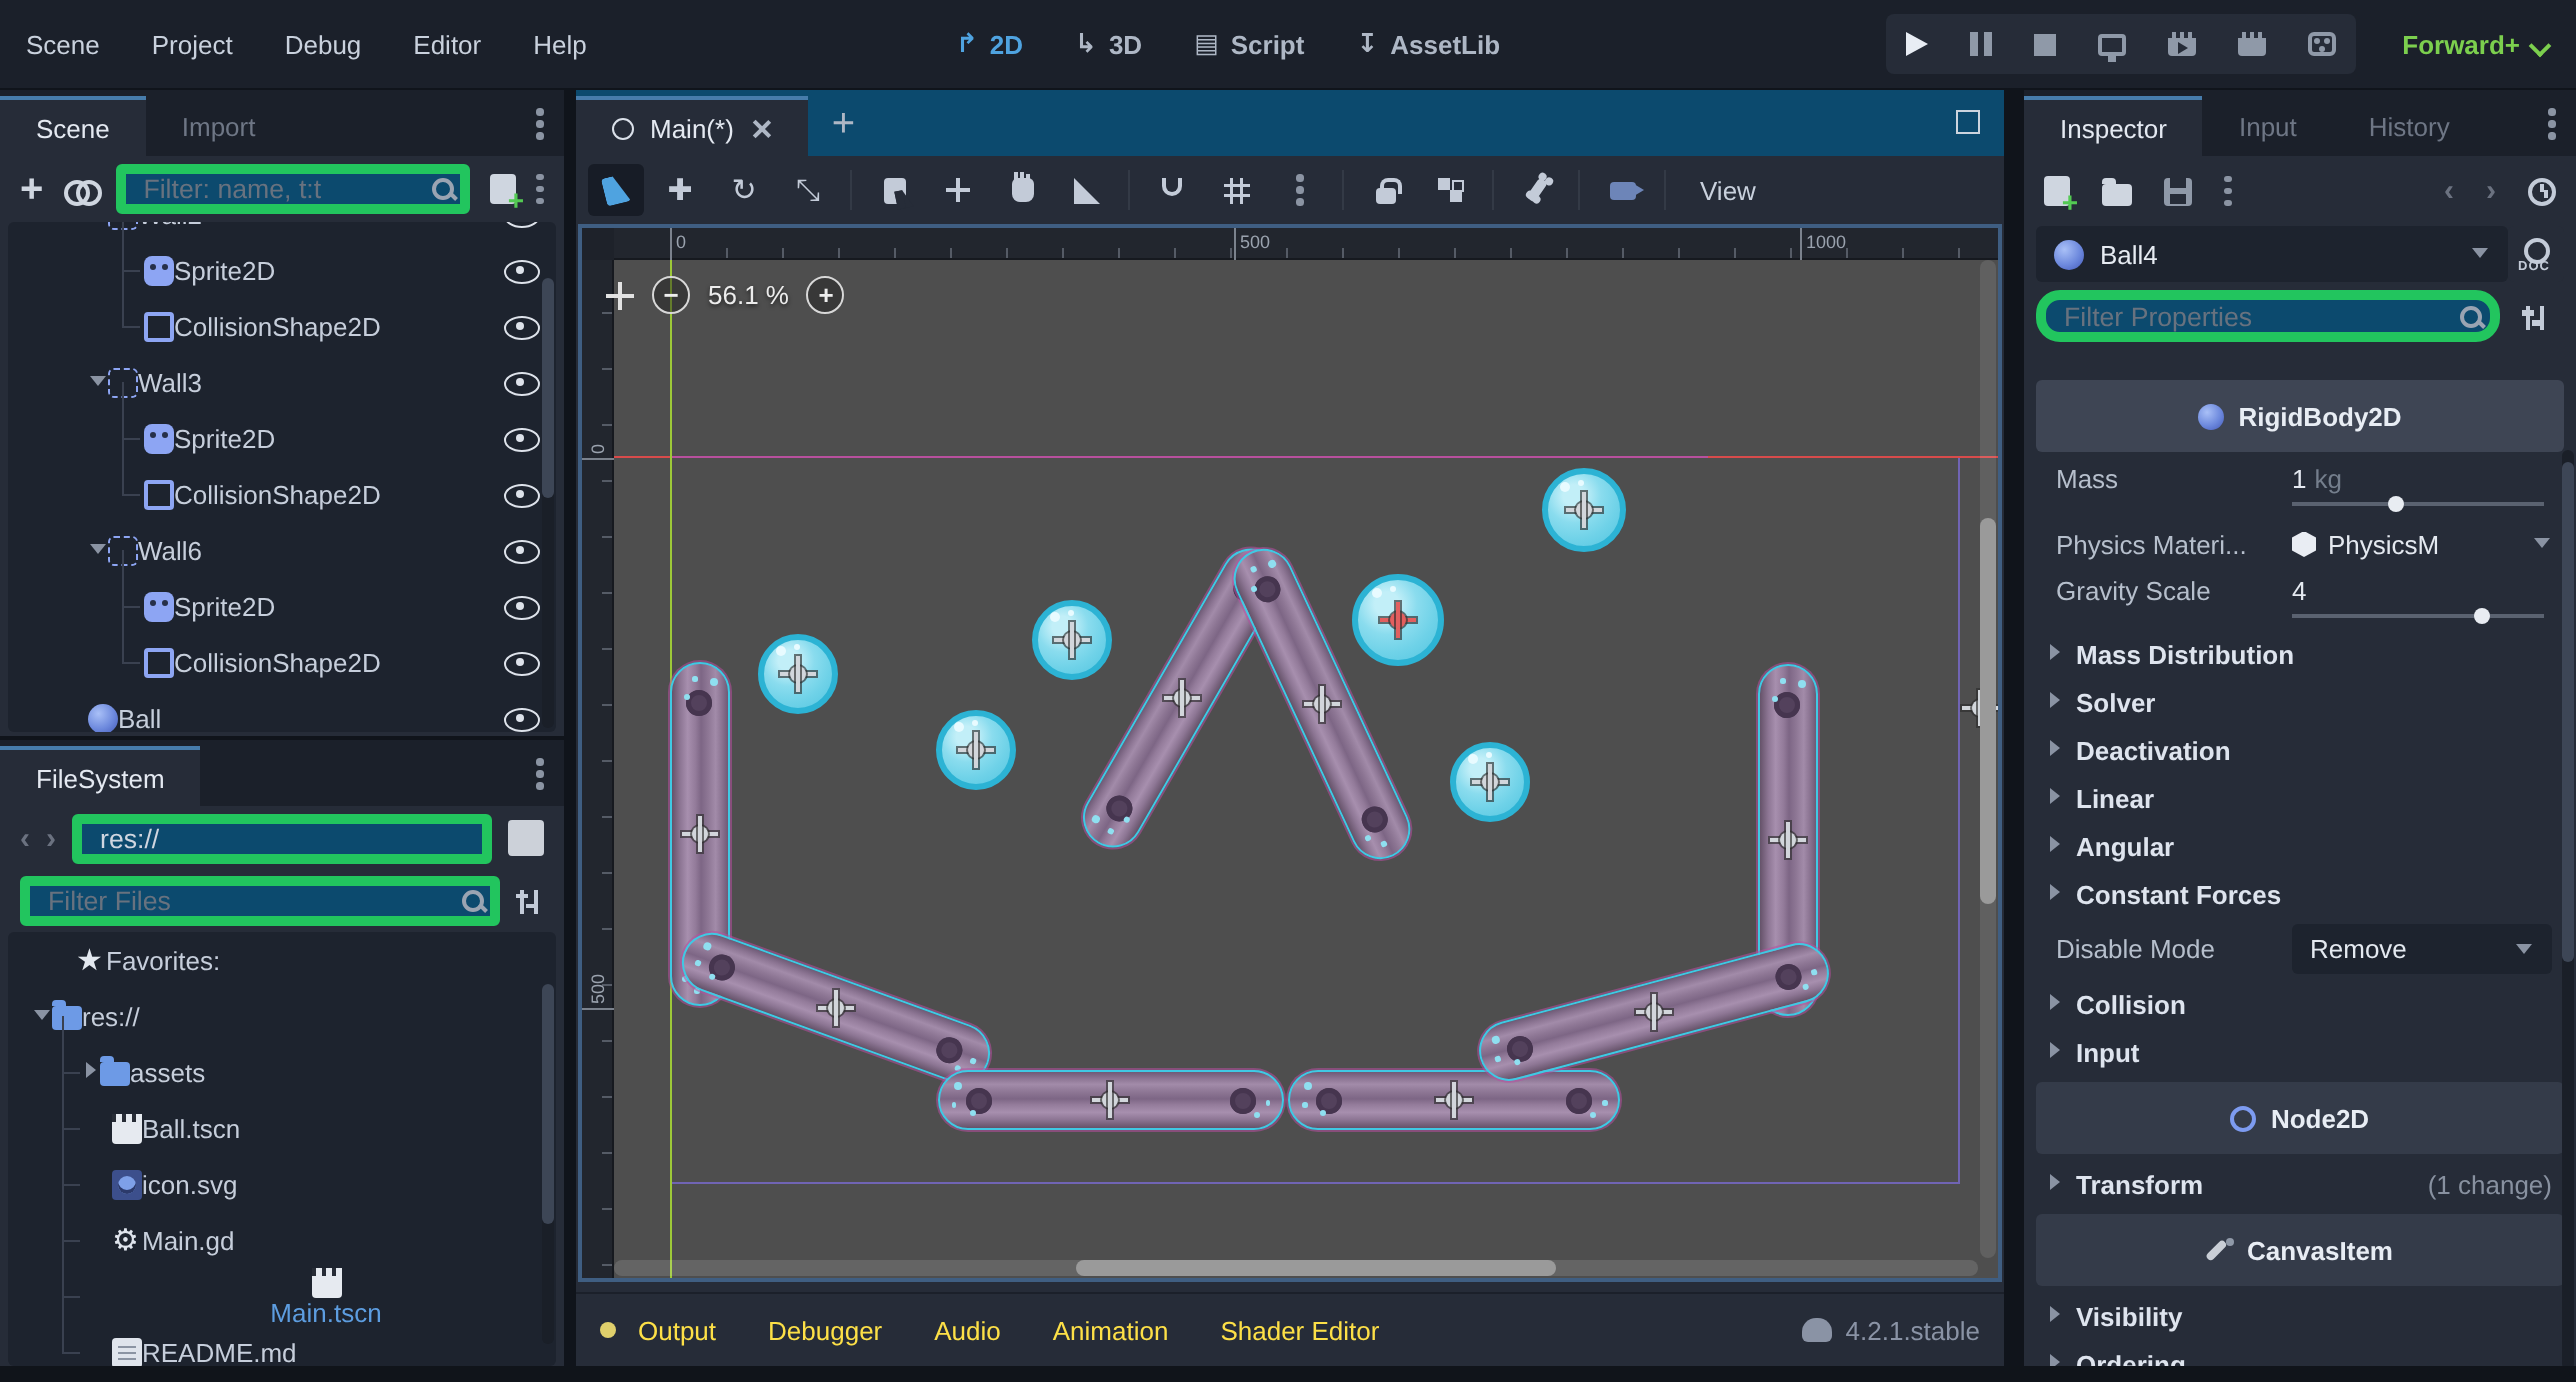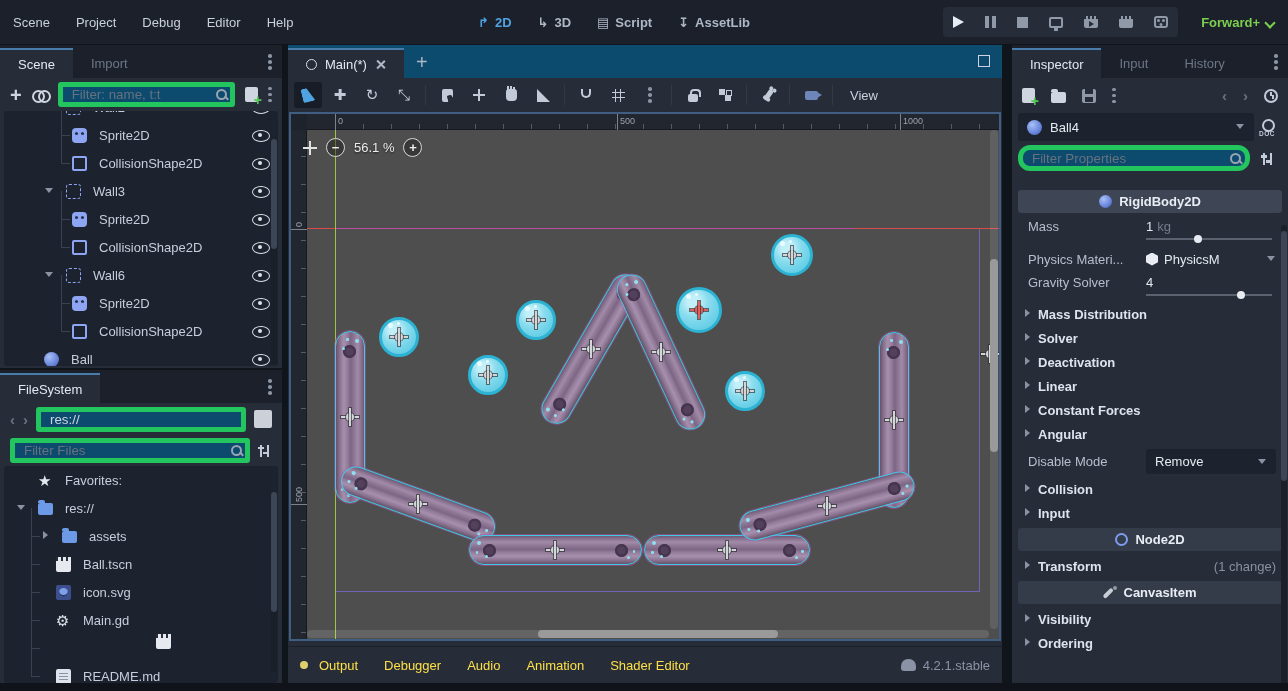--- a/index.html
+++ b/index.html
@@ -68,21 +68,21 @@
   .f-folder { background:#6d9ae6; border-radius:2px 2px 2px 2px; margin-top:2px; height:12px; }
   .f-folder::before { content:""; position:absolute; left:0; top:-3px; width:7px; height:3px; background:#6d9ae6; border-radius:2px 2px 0 0; }
   .f-scene { background:#e6eaf0; border-radius:2px; }
   .f-scene::before { content:""; position:absolute; left:0; top:0; right:0; height:4px; background:repeating-linear-gradient(90deg,#272c36 0 2px,#e6eaf0 2px 5px); }
   .f-image { background:#3c4f8c; border-radius:2px; }
   .f-image::after { content:""; position:absolute; left:3px; top:3px; width:9px; height:9px; border-radius:50%; background:#7ea0e8; box-shadow:inset 0 -2px 0 #2c3a6b; }
   .f-script::before { content:"⚙"; font-size:15px; line-height:15px; color:#dfe4ec; }
   .f-doc { background:#dfe4ec; border-radius:2px; }
   .f-doc::after { content:""; position:absolute; left:3px; top:4px; width:9px; height:1.6px; background:#8b94a3; box-shadow:0 3px 0 #8b94a3, 0 6px 0 #8b94a3; }
   
-  .trow { height:28px; display:flex; align-items:center; gap:12px; position:relative; padding-right:8px; }
+  .trow { height:28px; display:flex; align-items:center; gap:0; position:relative; padding-right:8px; }
   .trow .tlabel { flex:1; white-space:nowrap; overflow:hidden; }
   .trow .tlabel.sel-file { color:#5d9de0; text-decoration:underline; }
   
   #centercol { position:absolute; left:288px; top:45px; width:714px; height:638px; background:#262c38; }
   #vp-tabstrip { height:33px; background:#0c4a6e; display:flex; align-items:flex-end; position:relative;text-align:center; }
   .circle-ic { width:11px; height:11px; border:1.8px solid #dbe1ea; border-radius:50%; display:inline-block; }
   .x-ic { width:11px; height:11px; position:relative; display:inline-block; }
   .x-ic::before, .x-ic::after { content:""; position:absolute; left:5px; top:0; width:1.8px; height:11px; background:#aeb7c5; }
   .x-ic::before { transform:rotate(45deg); } .x-ic::after { transform:rotate(-45deg); }
   .plus-tab { color:#aeb7c5; font-size:20px; padding:0 12px 4px; }
@@ -174,21 +174,21 @@
   .sqbtn { width:28px; height:28px; background:#262c38; display:flex; align-items:center; justify-content:center; border-radius:3px; }
   .icon-docsearch { position:relative; width:18px; height:16px; }
   .icon-docsearch::before { content:""; position:absolute; left:3px; top:0; width:9px; height:9px; border:2px solid #c3cbd8; border-radius:50%; }
   .icon-docsearch::after { content:"DOC"; position:absolute; left:0; bottom:-2px; font-size:6.5px; font-weight:bold; color:#c3cbd8; letter-spacing:.5px; }
   #filter-row { margin:4px 6px; display:flex; gap:4px; }
   #filter-row input { flex:1; height:26px; padding:0 26px 0 9px; }
   .icon-tune { width:14px; height:14px; position:relative; }
   .icon-tune::before { content:""; position:absolute; left:2px; top:1px; width:2px; height:12px; background:#c3cbd8; box-shadow:7px 0 0 #c3cbd8; }
   .icon-tune::after { content:""; position:absolute; left:0; top:3px; width:6px; height:2.5px; background:#c3cbd8; box-shadow:5px 5px 0 #c3cbd8; }
   #insp-scroll { position:absolute; top:142px; left:4px; right:4px; bottom:0; overflow:hidden; }
-  .class-header { height:23px; margin:3px 2px; border-radius:3px; display:flex; align-items:center; justify-content:center; gap:7px; font-weight:bold; color:#e8edf4; }
+  .class-header { height:36px; margin:3px 2px; border-radius:3px; display:flex; align-items:center; justify-content:center; gap:7px; font-weight:bold; color:#e8edf4; }
   .hdr-main { background:#3e4554; }
   .hdr-cat { background:#343b49; }
   .prow { min-height:26px; display:flex; align-items:center; padding:3px 8px 3px 12px; }
   .plabel { width:118px; color:#b6bfcc; white-space:nowrap; overflow:hidden; flex:none; }
   .pvalue { flex:1; position:relative; }
   .pvalue .num { color:#e4e9f0; }
   .pvalue .unit { color:#747e8c; margin-left:4px; }
   .pslider { position:absolute; left:0; right:4px; bottom:-6px; height:2px; background:#5a6270; }
   .pslider .knob { position:absolute; top:-3px; width:8px; height:8px; margin-left:-4px; border-radius:50%; background:#e8ecf2; }
   .slider-row { padding-bottom:12px; }
@@ -700,21 +700,21 @@
     <div class="prow">
       <span class="plabel">Physics Materi...</span>
       <span class="pvalue res-field">
         <span class="icon-box"></span>
         <span>PhysicsM</span>
         <span class="spacer"></span>
         <span class="chev down"></span>
       </span>
     </div>
     <div class="prow slider-row">
-      <span class="plabel">Gravity Solver</span>
+      <span class="plabel">Gravity Scale</span>
       <span class="pvalue">
         <span class="num">4</span>
         <span class="pslider">
             <span class="knob" style="left: 75%;"></span>
           </span>
       </span>
     </div>
     <div class="group-row">
         <span class="chev right"></span>
         <span class="glabel">Mass Distribution</span>
@@ -726,25 +726,25 @@
     <div class="group-row">
         <span class="chev right"></span>
         <span class="glabel">Deactivation</span>
       </div>
     <div class="group-row">
         <span class="chev right"></span>
         <span class="glabel">Linear</span>
       </div>
     <div class="group-row">
         <span class="chev right"></span>
+        <span class="glabel">Angular</span>
+      </div>
+    <div class="group-row">
+        <span class="chev right"></span>
         <span class="glabel">Constant Forces</span>
-      </div>
-    <div class="group-row">
-        <span class="chev right"></span>
-        <span class="glabel">Angular</span>
       </div>
     <div class="prow">
       <span class="plabel">Disable Mode</span>
       <span class="pvalue dd-field">
         <span>Remove</span>
         <span class="spacer"></span>
         <span class="chev down"></span>
       </span>
     </div>
     <div class="group-row">

